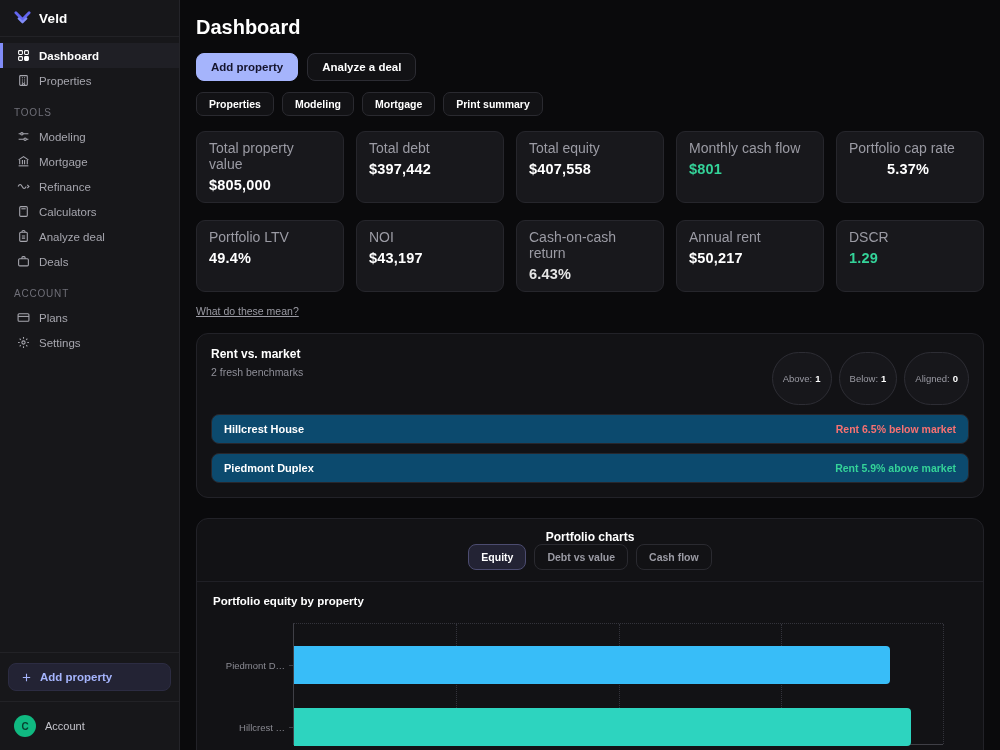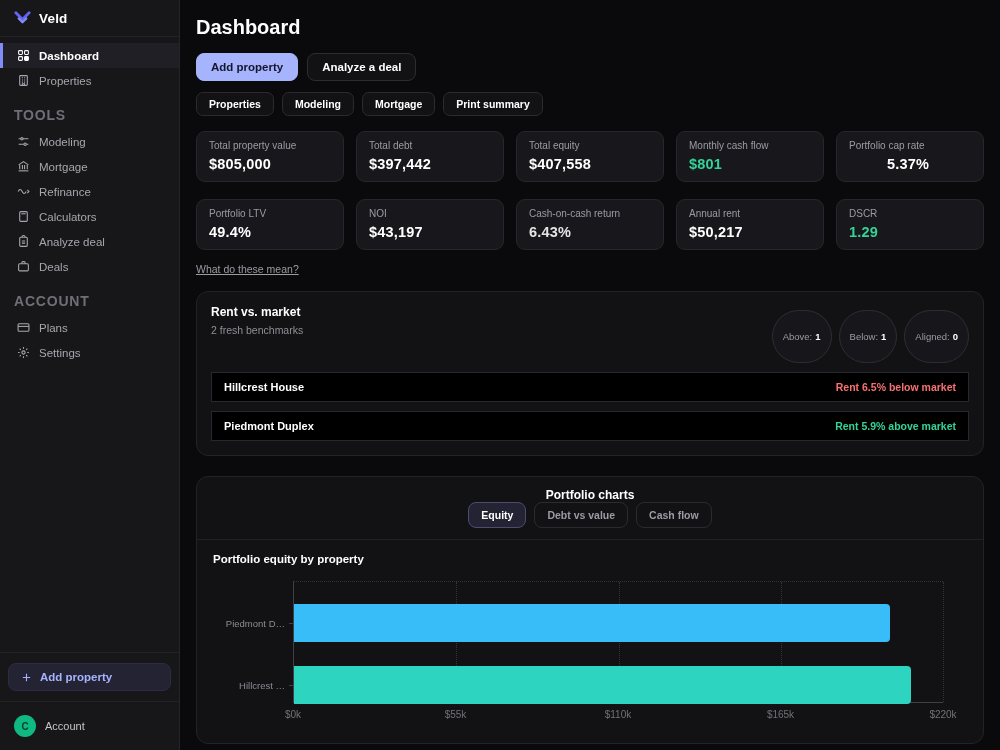--- a/index.html
+++ b/index.html
@@ -29,21 +29,21 @@
     padding:6px 14px; cursor:pointer;
     color:#a6a6ae; font-size:11.5px;
     border-left:3px solid transparent;
   }
   .nav-item svg { flex:0 0 auto; }
   .nav-item.active {
     background:#1f1f25; color:#fff; font-weight:bold;
     border-left:3px solid #818cf8;
   }
   .section-label {
-    font-size:14px; font-weight:bold; letter-spacing:.8px;
+    font-size:10px; font-weight:normal; letter-spacing:.8px;
     color:#6f6f78; padding:14px 14px 6px 14px;
   }
   .sidebar-spacer { flex:1; }
   .sidebar-bottom { border-top:1px solid #222226; padding:10px 8px; }
   .add-property-btn {
     width:100%; display:flex; align-items:center; justify-content:flex-start; gap:8px;
     background:#232334; color:#a5b4fc;
     border:1px solid #2c2c42; border-radius:8px;
     padding:7px 12px; font-size:11.5px; font-weight:bold;
     font-family:inherit; cursor:pointer;
@@ -80,21 +80,21 @@
   
   .stats-grid {
     margin-top:15px;
     display:grid; grid-template-columns:repeat(5,1fr);
     gap:17px 12px;
   }
   .stat-card {
     background:#18181c; border:1px solid #26262c; border-radius:9px;
     padding:8px 12px 9px 12px;
   }
-  .stat-label { font-size:10px; color:#9b9ba4; }
+  .stat-label { font-size:14px; color:#9b9ba4; }
   .stat-value { font-size:14.5px; font-weight:bold; margin-top:5px; letter-spacing:.2px; }
   .help-link {
     display:inline-block; margin-top:13px;
     font-size:10.5px; color:#9b9ba4; text-decoration:underline; cursor:pointer;
   }
   
   .panel {
     background:#121215; border:1px solid #222228; border-radius:12px;
     margin-top:14px;
   }
@@ -104,21 +104,21 @@
   .rent-sub { font-size:10.5px; color:#8f8f98; margin-top:5px; }
   .badge-row { display:flex; gap:7px; margin-top:5px; }
   .badge {
     border:1px solid #2d2d34; border-radius:999px;
     padding:20px 10px; font-size:9.5px; color:#9b9ba4;
     background:#17171b; white-space:nowrap;
   }
   .badge b { color:#fff; margin-left:3px; }
   .rent-row {
     display:flex; align-items:center; justify-content:space-between;
-    background:#000000; border:1px solid #27272d; border-radius:0;
+    background:#0c4a6e; border:1px solid #27272d; border-radius:8px;
     padding:8px 12px; margin-top:9px; cursor:pointer;
   }
   .rent-row-name { font-size:11px; font-weight:bold; }
   .rent-row-status { font-size:10.5px; font-weight:bold; }
   
   .charts-panel { margin-top:20px; }
   .charts-head {
     display:flex; align-items:center; justify-content:space-between;
     padding:11px 14px; border-bottom:1px solid #202026;flex-direction:column;
   }

